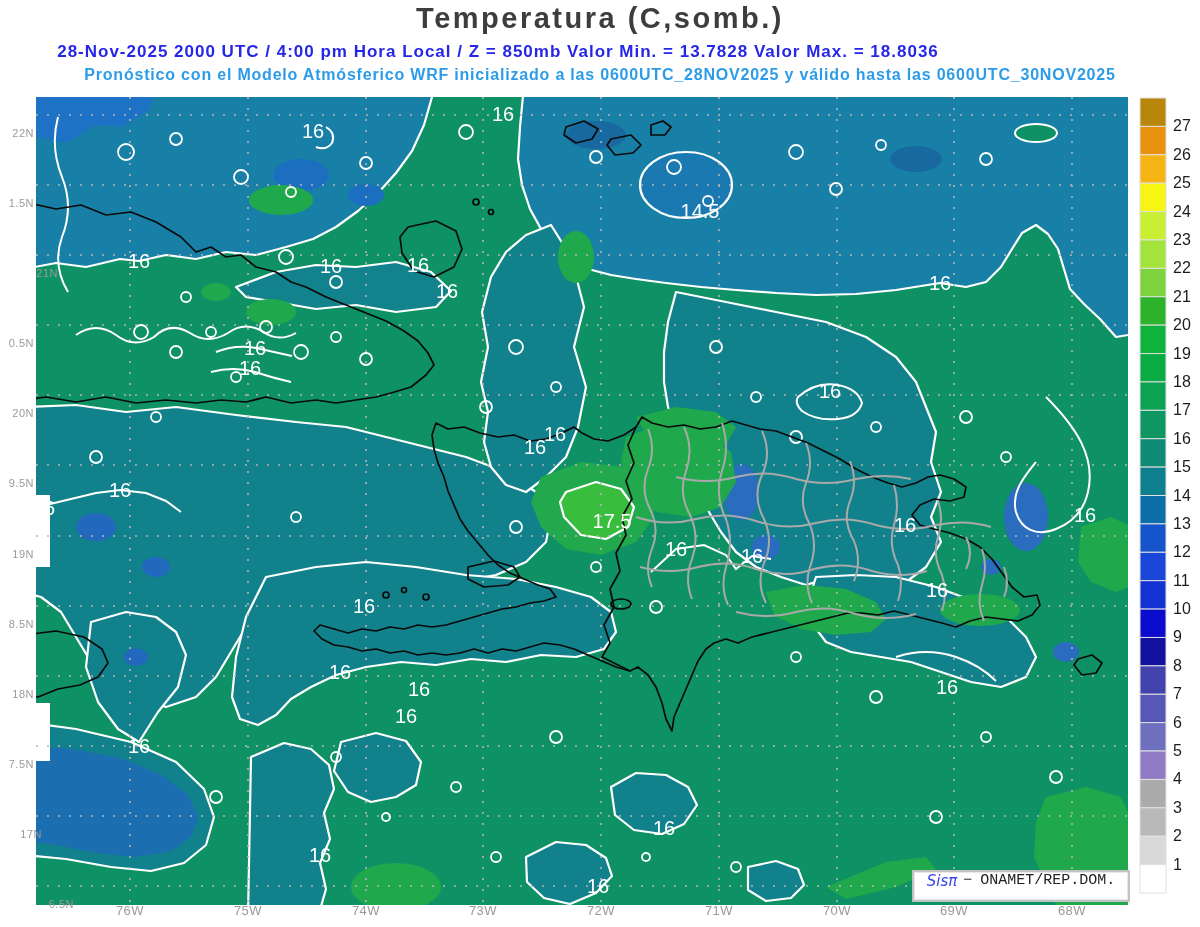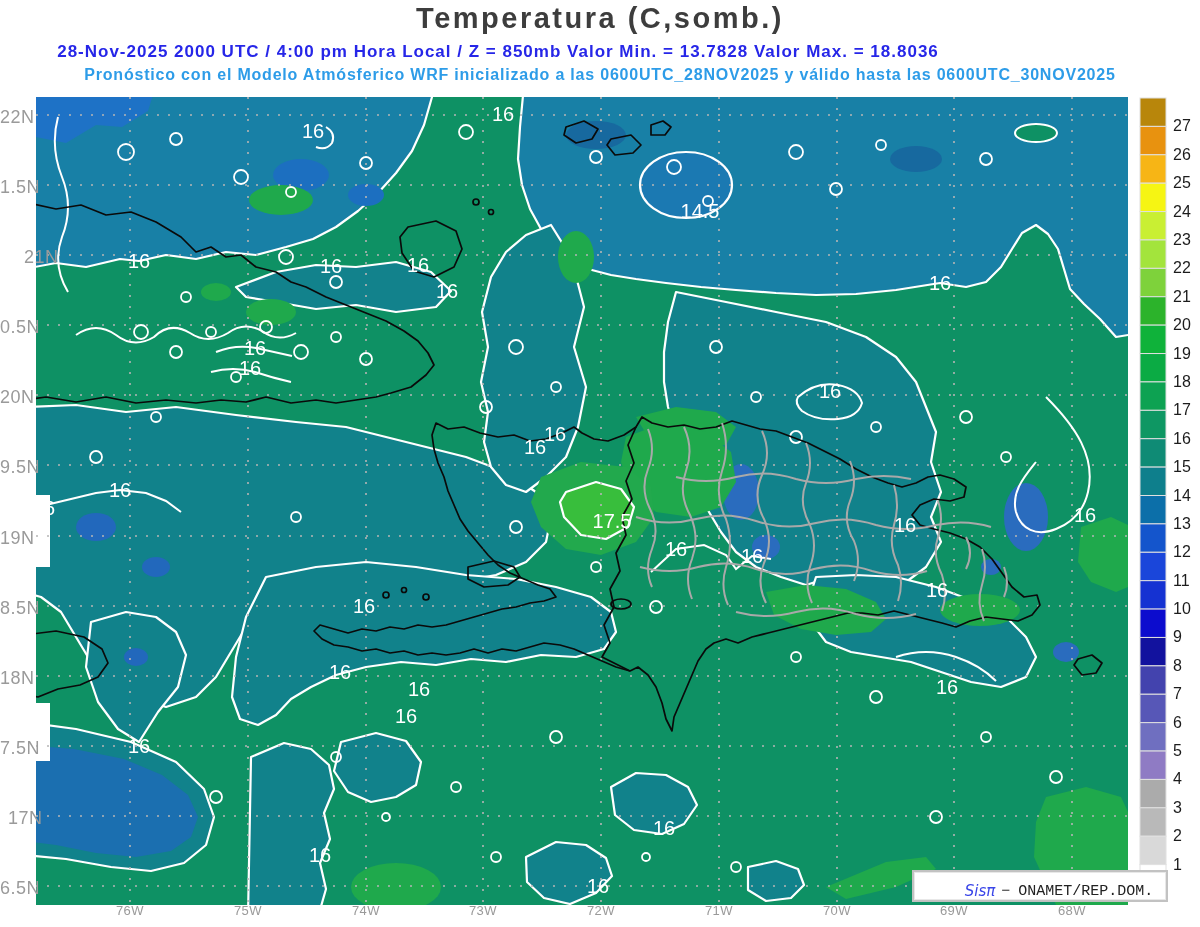--- a/index.html
+++ b/index.html
@@ -5,29 +5,29 @@
   html,body{margin:0;padding:0;background:#fff;}
   .page{position:relative;width:1200px;height:927px;background:#ffffff;overflow:hidden;
         font-family:"Liberation Sans",sans-serif;}
   .title{position:absolute;top:2px;left:0;width:1200px;text-align:center;
          font-size:29px;letter-spacing:2.5px;color:#3d3d3d;font-weight:700;}
   .sub1{position:absolute;top:42px;left:0;width:996px;text-align:center;
         font-size:17px;letter-spacing:1px;color:#2626e8;font-weight:700;}
   .sub2{position:absolute;top:66px;left:0;width:1200px;text-align:center;
         font-size:16px;letter-spacing:0.8px;color:#2d9ce8;font-weight:700;}
   .mapsvg{position:absolute;left:36px;top:97px;}
-  .lat-label{position:absolute;color:#9a9a9a;font-size:18px;letter-spacing:0.5px;
-             width:34px;text-align:right;left:0;}
+  .lat-label{position:absolute;color:#9a9a9a;font-size:11px;letter-spacing:0.5px;
+             width:34px;text-align:right;left:0;margin-top:20px;}
   .lon-label{position:absolute;color:#9a9a9a;font-size:13px;letter-spacing:0.5px;
              top:903px;width:60px;text-align:center;}
   .cbar{position:absolute;left:1136px;top:94px;}
   .credit{position:absolute;left:912px;top:870px;width:214px;height:28px;background:#fff;
           border:2px solid #c2c2c2;box-shadow:0 0 0 1px #e8e8e8 inset;display:flex;
-          align-items:flex-end;justify-content:center;font-size:15px;
-          font-family:"Liberation Mono",monospace;color:#222;padding-left:38px;}
+          align-items:flex-start;justify-content:center;font-size:15px;
+          font-family:"Liberation Mono",monospace;color:#222;}
   .credit .sis{color:#3a46e8;font-family:"DejaVu Sans",sans-serif;font-style:italic;margin-right:6px;}
   .credit .dash{margin-right:8px;color:#333;}
   text.clabel{fill:#ffffff;font-size:20px;font-family:"Liberation Sans",sans-serif;}
   text.cbtick{fill:#1c1c1c;font-size:16px;font-family:"Liberation Sans",sans-serif;}
 </style>
 </head>
 <body>
 
 <div class="page">
   <div class="title">Temperatura (C,somb.)</div>
@@ -278,21 +278,21 @@
       <div class="lat-label" style="top: 177px;">1.5N</div>
       <div class="lat-label" style="top: 247px; padding-left: 24px;">21N</div>
       <div class="lat-label" style="top: 317px;">0.5N</div>
       <div class="lat-label" style="top: 387px;">20N</div>
       <div class="lat-label" style="top: 457px;">9.5N</div>
       <div class="lat-label" style="top: 528px;">19N</div>
       <div class="lat-label" style="top: 598px;">8.5N</div>
       <div class="lat-label" style="top: 668px;">18N</div>
       <div class="lat-label" style="top: 738px;">7.5N</div>
       <div class="lat-label" style="top: 808px; padding-left: 8px;">17N</div>
-      <div class="lat-label" style="top: 878px;">6.5N</div>
+      <div class="lat-label" style="top: 878px; padding-left: 40px;">6.5N</div>
     </div>
 
   <div id="loncol">
       <div class="lon-label" style="left: 100px;">76W</div>
       <div class="lon-label" style="left: 218px;">75W</div>
       <div class="lon-label" style="left: 336px;">74W</div>
       <div class="lon-label" style="left: 453px;">73W</div>
       <div class="lon-label" style="left: 571px;">72W</div>
       <div class="lon-label" style="left: 689px;">71W</div>
       <div class="lon-label" style="left: 807px;">70W</div>

